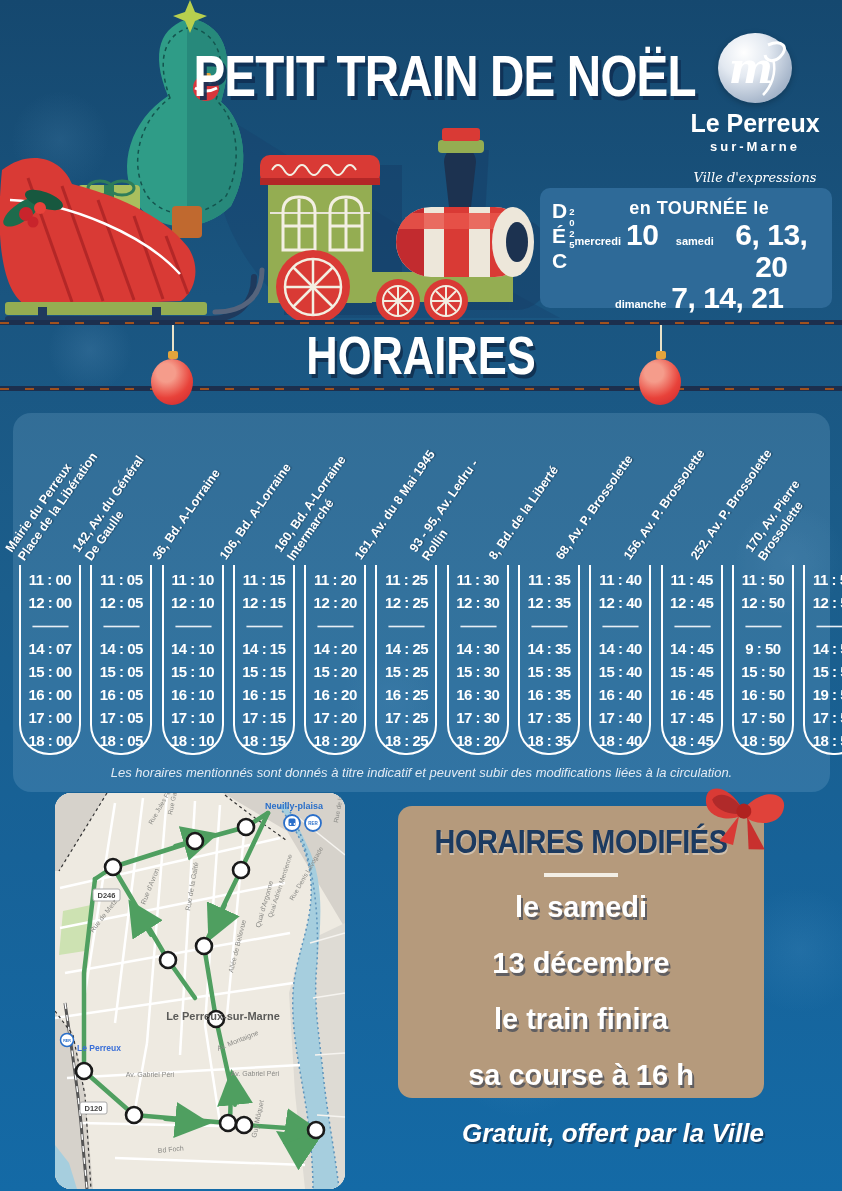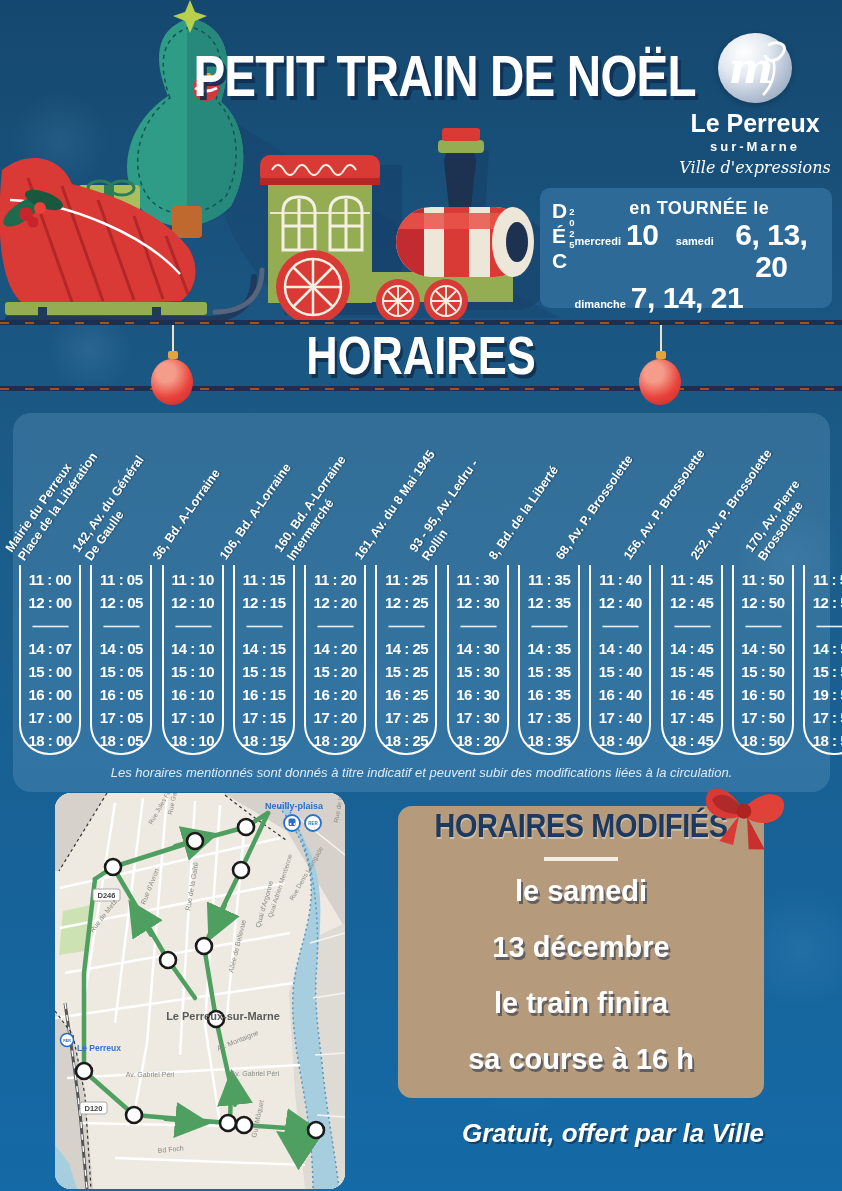--- a/index.html
+++ b/index.html
@@ -22,31 +22,31 @@
   
   .title{left:143px; top:42px; width:560px; text-align:center;
     font-size:58px; font-weight:bold; letter-spacing:-1px;
     text-shadow:4px 4px 0 rgba(16,48,84,.9);}
   .logo{left:672px; top:33px; width:166px; text-align:center;}
   .logo-oval{width:74px;height:70px;margin:0 auto;border-radius:50%;
     background:radial-gradient(circle at 35% 28%, #ffffff 0%, #e3e9f1 35%, #a9b8cc 72%, #8b9db6 100%);
     box-shadow:0 2px 6px rgba(0,0,0,.25);}
   .logo-name{font-size:25px;font-weight:bold;margin-top:8px;line-height:1;}
   .logo-sub{font-size:13px;font-weight:bold;letter-spacing:3px;margin-top:3px;}
-  .logo-tag{font-family:"DejaVu Serif", serif;font-style:italic;font-size:16px;margin-top:4px;}
+  .logo-tag{font-family:"DejaVu Serif", serif;font-style:italic;font-size:13px;margin-top:16px;}
 
   
   .tourbox{left:540px; top:188px; width:292px; height:120px; background:#2e6a98;
     border-radius:10px; display:flex; padding:10px 8px 8px 12px; box-sizing:border-box;}
   .dec-col{display:flex; gap:2px;}
   .dec{font-size:21px; font-weight:bold; line-height:25px; white-space:pre-line;}
   .year{font-size:9.5px; font-weight:bold; line-height:11px; margin-top:8px; white-space:pre-line;}
   .tour-main{flex:1; text-align:center;}
   .tour-heading{font-size:18px; font-weight:bold; letter-spacing:.5px;}
-  .tour-row{display:flex; justify-content:flex-start; align-items:baseline; gap:5px; line-height:1.05;}
+  .tour-row{display:flex; justify-content:center; align-items:baseline; gap:5px; line-height:1.05;}
   .day{font-size:11px; font-weight:bold;}
   .dates{font-size:30px; font-weight:bold; letter-spacing:-.5px;}
   .pair-gap{width:8px;}
 
   
   .track{left:0; width:842px; height:5px; background:#1c2f4e;}
   .track::after{content:""; position:absolute; left:0; top:1.5px; width:100%; height:2px;
     background:repeating-linear-gradient(90deg,#a0511e 0 9px, transparent 9px 25px);}
   .horaires{left:0; top:325px; width:842px; text-align:center; font-size:53px; font-weight:bold;
     text-shadow:3px 4px 0 rgba(17,45,76,.85);}
@@ -72,21 +72,21 @@
   .note{position:absolute; bottom:12px; left:0; width:100%; text-align:center;
     font-style:italic; font-size:13px; color:#e2ebf4;}
 
   
   .map-wrap{left:55px; top:793px; width:290px; height:396px; border-radius:16px; overflow:hidden;
     background:#eeeae1;}
   .map-wrap svg{display:block; font-family:"Liberation Sans", sans-serif;}
 
   
   .tanbox{left:398px; top:806px; width:366px; height:292px; background:#b59a7c; border-radius:14px;
-    text-align:center; box-sizing:border-box;}
+    text-align:center; padding-top:16px; box-sizing:border-box;}
   .tan-heading{font-size:34px; font-weight:bold; letter-spacing:-.5px; color:#1c3a60;
     text-shadow:1px 2px 0 rgba(245,240,230,.45);}
   .tan-divider{width:74px; height:4px; background:#f3efe6; margin:12px auto 2px auto;}
   .tan-line{font-size:29px; font-weight:bold; line-height:56px; color:#fff;
     text-shadow:2px 2.5px 0 rgba(25,45,75,.55);}
   .footer{left:398px; top:1118px; width:366px; text-align:right; font-size:26px; font-weight:bold;
     font-style:italic; text-shadow:2px 2px 0 rgba(18,40,68,.6);}
 </style>
 </head>
 <body>
@@ -410,21 +410,21 @@
           <div class="cell">14 : 45</div>
           <div class="cell">15 : 45</div>
           <div class="cell">16 : 45</div>
           <div class="cell">17 : 45</div>
           <div class="cell">18 : 45</div>
         </div>
         <div class="pill">
           <div class="cell">11 : 50</div>
           <div class="cell">12 : 50</div>
           <div class="cell dash">—</div>
-          <div class="cell">14 : 50</div>
+          <div class="cell">9 : 50</div>
           <div class="cell">15 : 50</div>
           <div class="cell">16 : 50</div>
           <div class="cell">17 : 50</div>
           <div class="cell">18 : 50</div>
         </div>
         <div class="pill">
           <div class="cell">11 : 55</div>
           <div class="cell">12 : 55</div>
           <div class="cell dash">—</div>
           <div class="cell">14 : 55</div>

